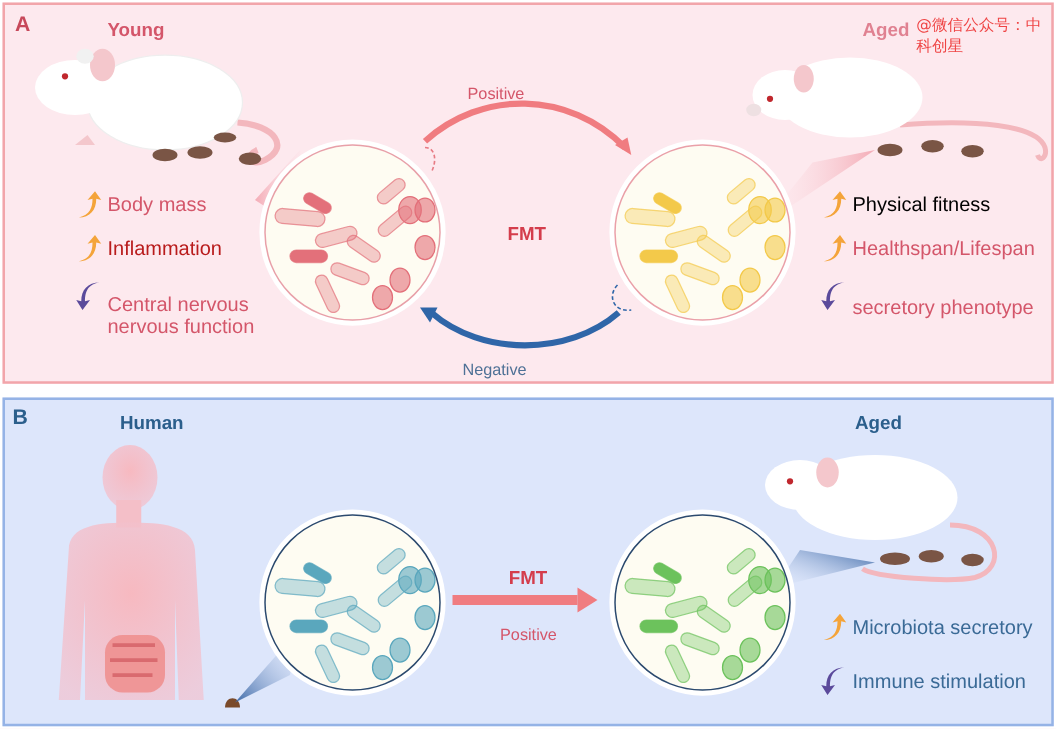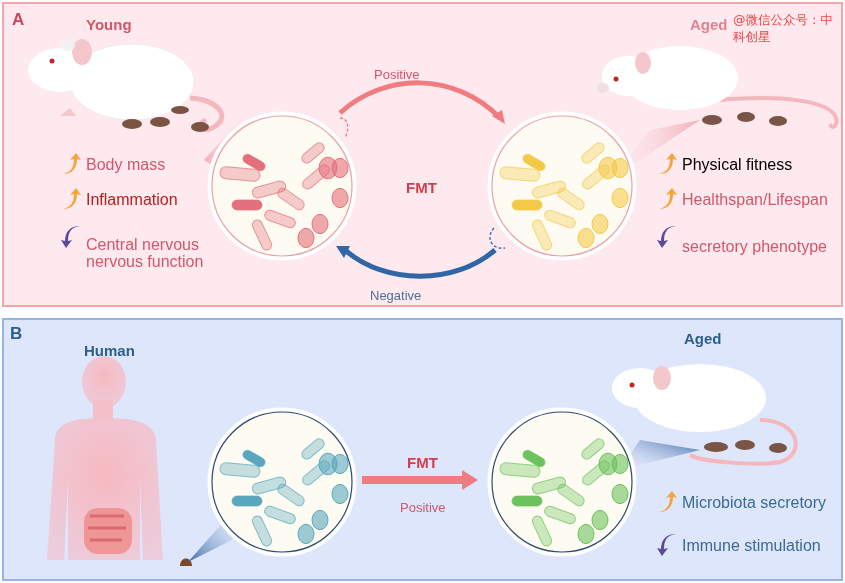--- a/index.html
+++ b/index.html
@@ -80,21 +80,21 @@
       <span class="txt" style="left:678px;top:217px;color:#d4566a;">
         <br>
         <span>secretory phenotype</span>
       </span>
     </div>
   </div>
 </div>
 
 <div id="panel-b" class="panel">
   <div class="plabel" style="left:6px;top:4px;color:#2b5f8c;">B</div>
-  <div class="title" style="left:80px;top:10px;color:#2b5f8c;margin-top:12px;">Human</div>
+  <div class="title" style="left:92px;top:10px;color:#2b5f8c;">Human</div>
   <div class="title" style="left:680px;top:10px;color:#2b5f8c;">Aged</div>
   <div class="title" style="left:403px;top:134px;color:#d43d4c;">FMT</div>
   <div class="txt" style="left:396px;top:179px;color:#d4566a;font-size:13px;">Positive</div>
 
   <div>
     <div>
       <span class="ico" style="left:652px;top:170px;">
           <svg width="22" height="24" viewBox="0 0 22 24">
             <path d="M3 22 C12 20 14 14 14 7 L10 8 L16 1 L21 8 L17 7 C17 16 12 22 3 22Z" fill="#f4a43a"></path>
           </svg>

